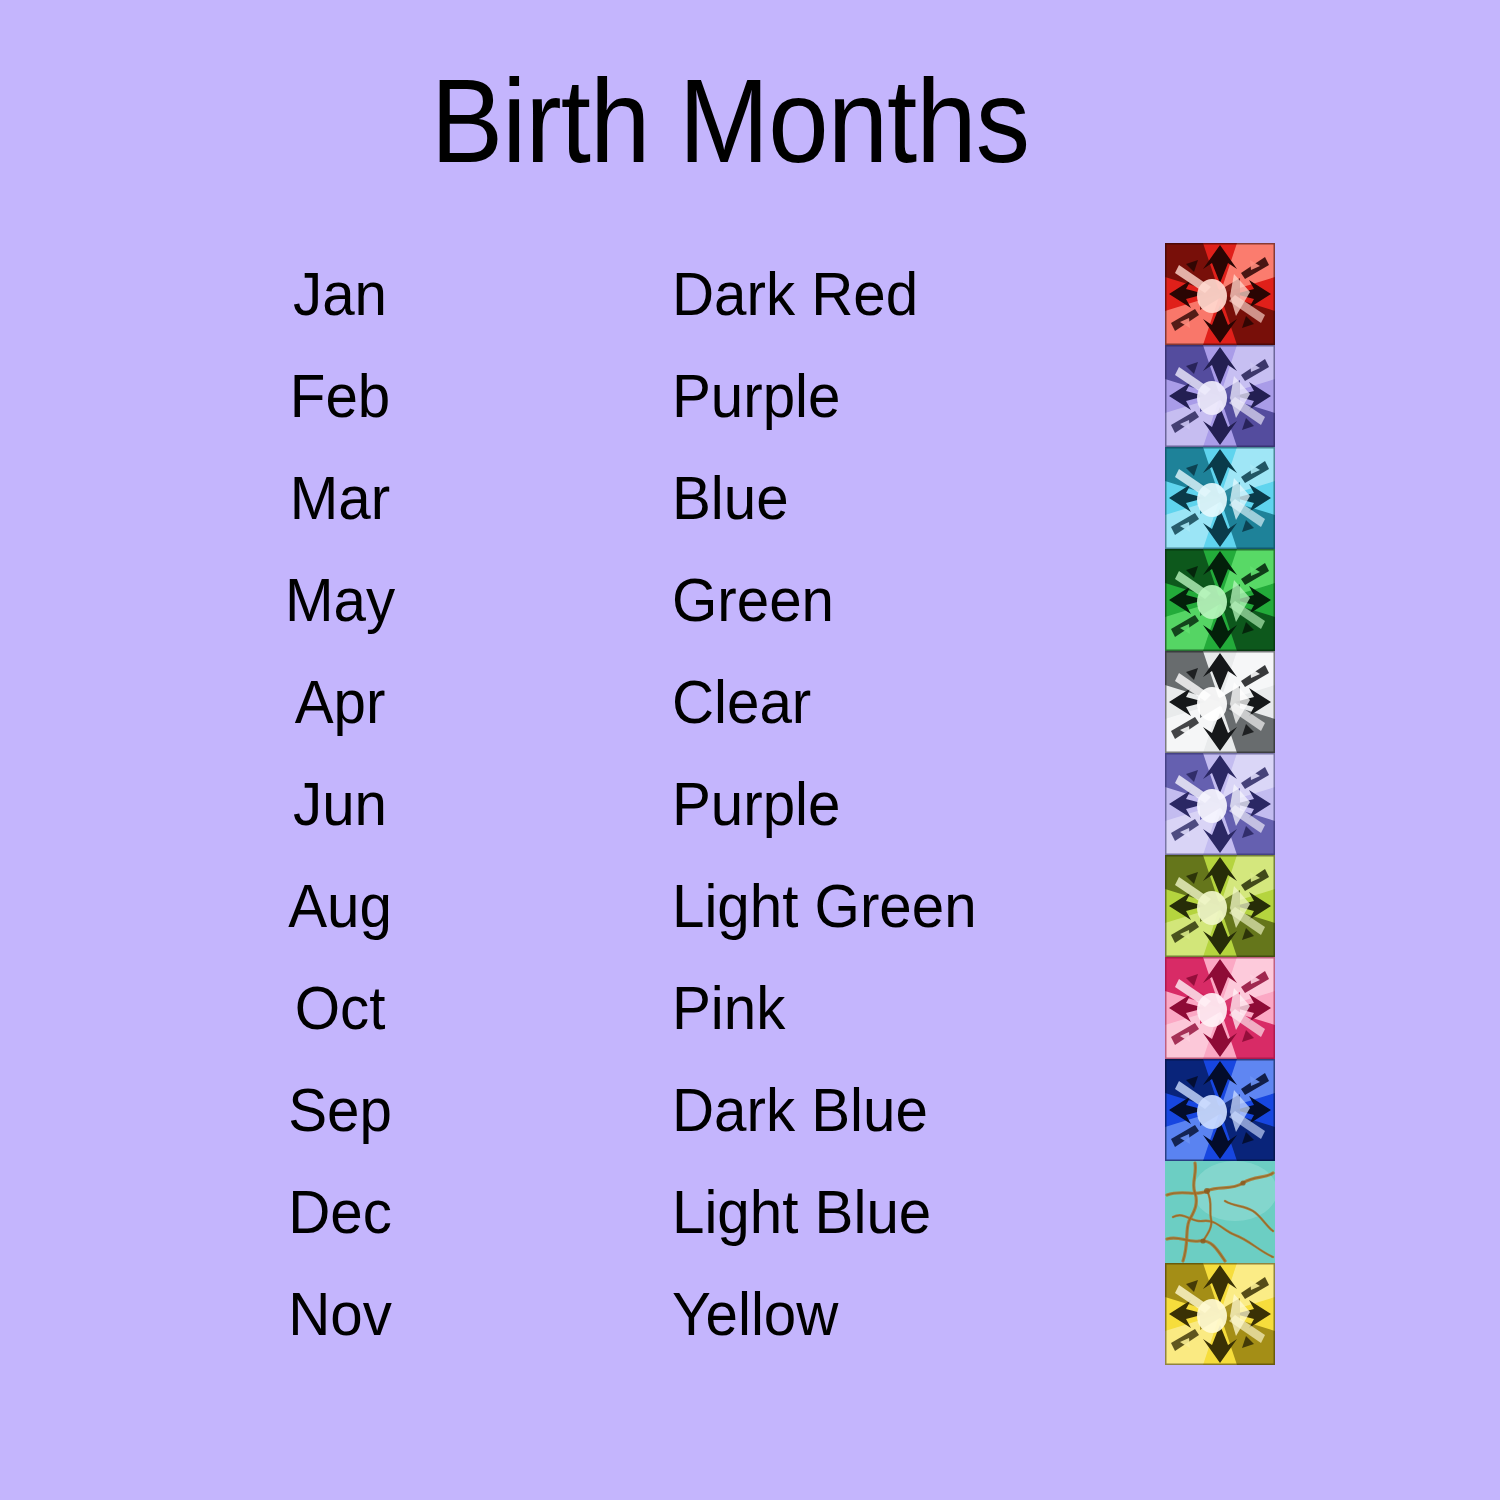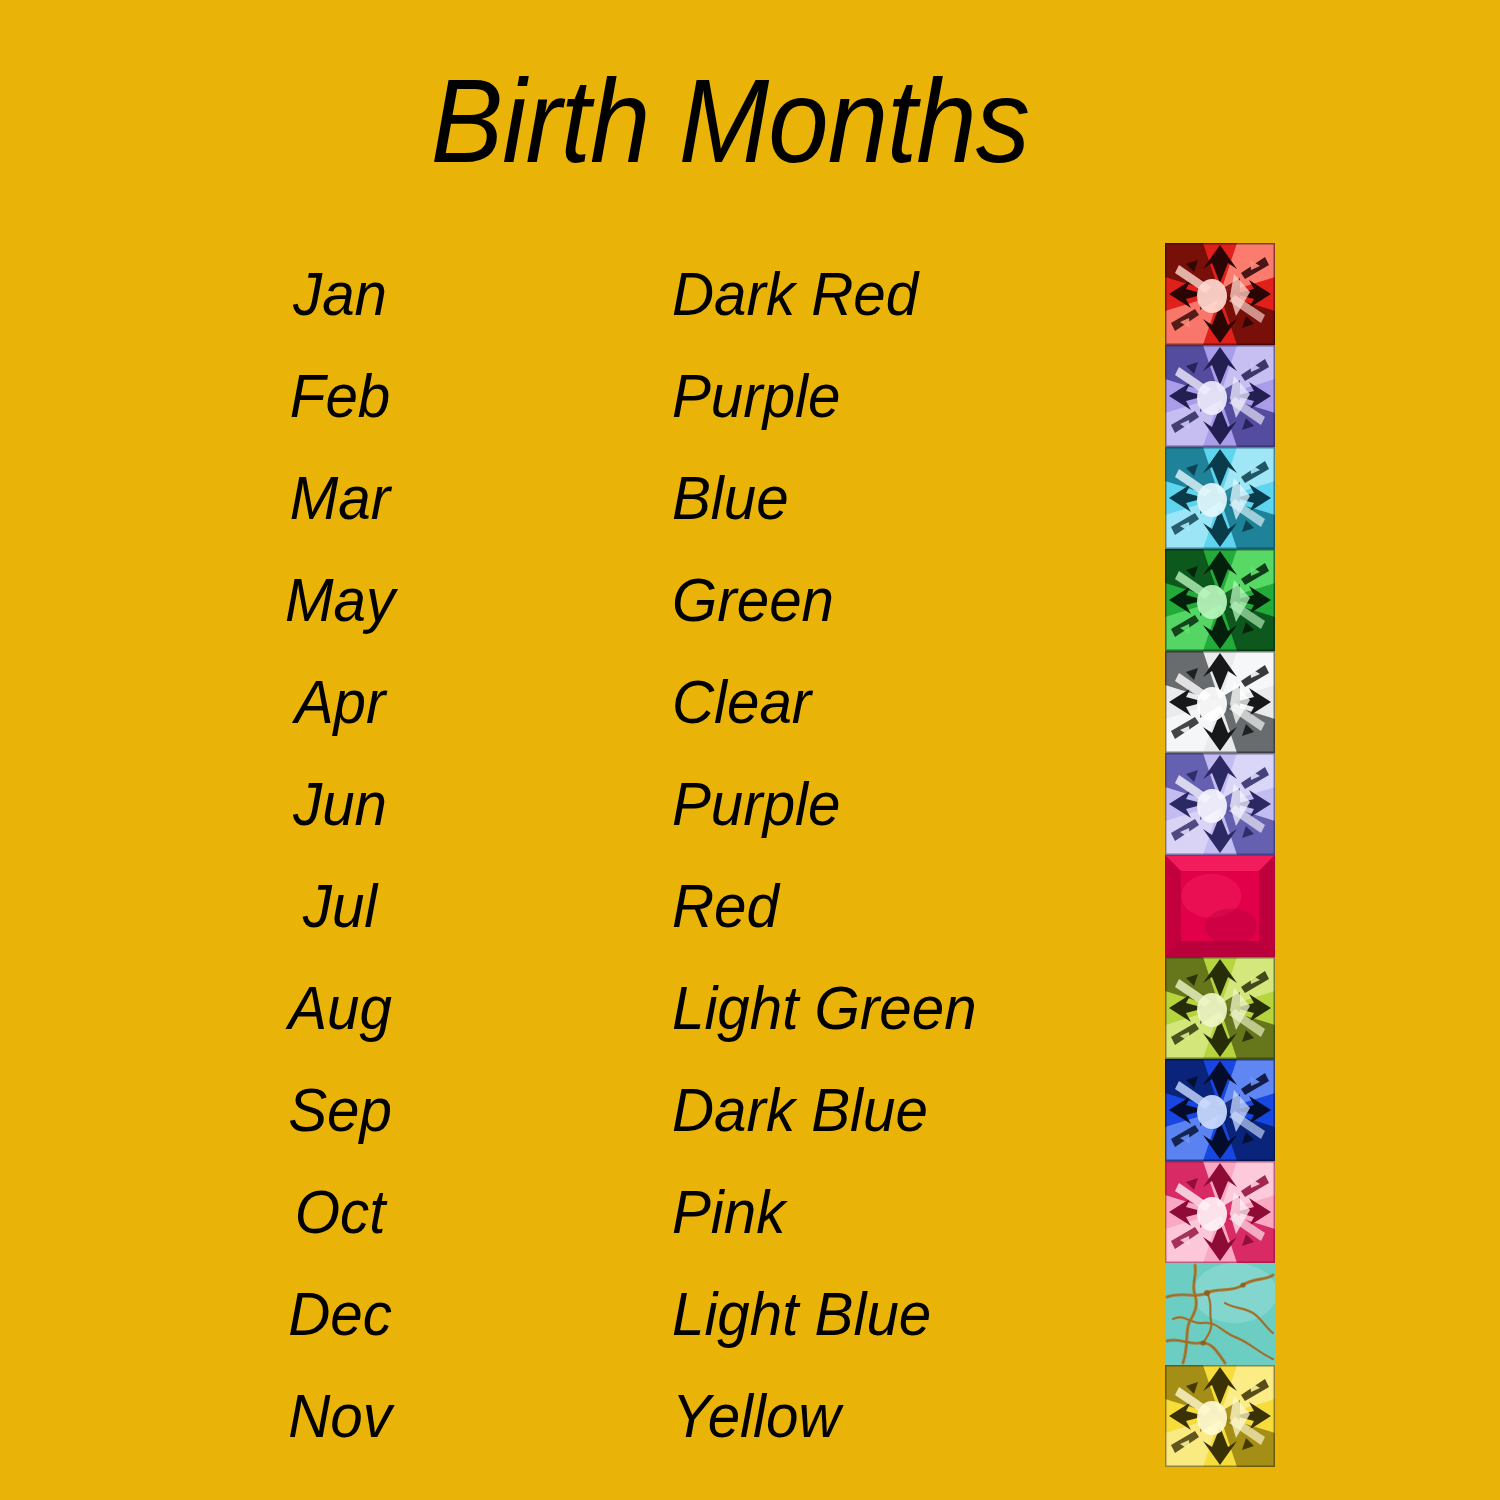--- a/index.html
+++ b/index.html
@@ -12,22 +12,21 @@
     height: 1500px;
     font-family: "Liberation Sans", "DejaVu Sans", sans-serif;
     color: #000000;
     overflow: hidden;
     position: relative;
   }
 
   #page {
     position: absolute;
     inset: 0;
-    background: #eab308;
-    font-style: italic;
+    background: #c4b5fd;
   }
 
   
   #title {
     position: absolute;
     left: 0;
     top: 62px;
     width: 1460px;
     text-align: center;
     font-size: 118px;
@@ -275,37 +274,20 @@
             <polygon points="10,88 34,72 30,66 6,80" fill="#2b2864" opacity="0.8"></polygon>
             <polygon points="21,21 33,17 29,29" fill="#2b2864" opacity="0.9"></polygon>
             <polygon points="89,81 77,85 81,73" fill="#2b2864" opacity="0.9"></polygon>
             <polygon points="85,17 95,23 86,27" fill="#dedaf8" opacity="0.9"></polygon>
             <polygon points="25,85 15,79 24,75" fill="#dedaf8" opacity="0.9"></polygon>
             <rect x="0" y="0" width="110" height="102" fill="none" stroke="#2b2864" stroke-width="3" opacity="0.55"></rect>
           </svg>
         </div>
       </div>
       <div class="row">
-        <div class="cell-month">Jul</div>
-        <div class="cell-color">Red</div>
-        <div class="cell-gem">
-          <svg class="gem-svg" viewBox="0 0 110 102" preserveAspectRatio="none">
-            <rect x="0" y="0" width="110" height="102" fill="#e2004a"></rect>
-            <polygon points="0,0 110,0 94,16 16,16" fill="#f4215f" opacity="0.85"></polygon>
-            <polygon points="0,102 110,102 94,86 16,86" fill="#b00038" opacity="0.8"></polygon>
-            <polygon points="0,0 16,16 16,86 0,102" fill="#b00038" opacity="0.65"></polygon>
-            <polygon points="110,0 94,16 94,86 110,102" fill="#b00038" opacity="0.75"></polygon>
-            <rect x="16" y="16" width="78" height="70" rx="10" fill="#e2004a"></rect>
-            <ellipse cx="46.199999999999996" cy="40.800000000000004" rx="30" ry="22" fill="#f4215f" opacity="0.45"></ellipse>
-            <ellipse cx="66" cy="71.39999999999999" rx="26" ry="18" fill="#b00038" opacity="0.35"></ellipse>
-            <rect x="0" y="0" width="110" height="102" fill="none" stroke="#8c002c" stroke-width="2" opacity="0.35"></rect>
-          </svg>
-        </div>
-      </div>
-      <div class="row">
         <div class="cell-month">Aug</div>
         <div class="cell-color">Light Green</div>
         <div class="cell-gem">
           <svg class="gem-svg" viewBox="0 0 110 102" preserveAspectRatio="none">
             <rect x="0" y="0" width="110" height="102" fill="#b5d43e"></rect>
             <polygon points="0,0 55,0 55,51 0,51" fill="#b5d43e"></polygon>
             <polygon points="0,0 38,0 55,51 0,34" fill="#5c6b17" opacity="0.9"></polygon>
             <polygon points="110,0 72,0 55,51 110,34" fill="#d9ea88" opacity="0.85"></polygon>
             <polygon points="0,102 38,102 55,51 0,68" fill="#d9ea88" opacity="0.8"></polygon>
             <polygon points="110,102 72,102 55,51 110,68" fill="#5c6b17" opacity="0.9"></polygon>
@@ -322,20 +304,50 @@
             <polygon points="10,88 34,72 30,66 6,80" fill="#272d08" opacity="0.8"></polygon>
             <polygon points="21,21 33,17 29,29" fill="#272d08" opacity="0.9"></polygon>
             <polygon points="89,81 77,85 81,73" fill="#272d08" opacity="0.9"></polygon>
             <polygon points="85,17 95,23 86,27" fill="#d9ea88" opacity="0.9"></polygon>
             <polygon points="25,85 15,79 24,75" fill="#d9ea88" opacity="0.9"></polygon>
             <rect x="0" y="0" width="110" height="102" fill="none" stroke="#272d08" stroke-width="3" opacity="0.55"></rect>
           </svg>
         </div>
       </div>
       <div class="row">
+        <div class="cell-month">Oct</div>
+        <div class="cell-color">Pink</div>
+        <div class="cell-gem">
+          <svg class="gem-svg" viewBox="0 0 110 102" preserveAspectRatio="none">
+            <rect x="0" y="0" width="110" height="102" fill="#fba8c4"></rect>
+            <polygon points="0,0 55,0 55,51 0,51" fill="#fba8c4"></polygon>
+            <polygon points="0,0 38,0 55,51 0,34" fill="#d41d5c" opacity="0.9"></polygon>
+            <polygon points="110,0 72,0 55,51 110,34" fill="#fdd0df" opacity="0.85"></polygon>
+            <polygon points="0,102 38,102 55,51 0,68" fill="#fdd0df" opacity="0.8"></polygon>
+            <polygon points="110,102 72,102 55,51 110,68" fill="#d41d5c" opacity="0.9"></polygon>
+            <polygon points="55,2 38,26 47,20 55,40 63,20 72,26" fill="#8e0b36"></polygon>
+            <polygon points="55,100 38,76 47,82 55,62 63,82 72,76" fill="#8e0b36"></polygon>
+            <polygon points="4,51 26,37 21,46 40,51 21,56 26,65" fill="#8e0b36"></polygon>
+            <polygon points="106,51 84,37 89,46 70,51 89,56 84,65" fill="#8e0b36"></polygon>
+            <polygon points="35,35 55,47 75,35 75,67 55,55 35,67" fill="#d41d5c" opacity="0.85"></polygon>
+            <ellipse cx="47" cy="53" rx="15" ry="17" fill="#fff1f6" opacity="0.92"></ellipse>
+            <polygon points="69,31 85,49 71,73 65,53" fill="#fff1f6" opacity="0.75"></polygon>
+            <polygon points="14,22 46,44 40,50 10,30" fill="#fff1f6" opacity="0.8"></polygon>
+            <polygon points="96,80 64,58 70,52 100,72" fill="#fff1f6" opacity="0.65"></polygon>
+            <polygon points="100,14 76,30 80,36 104,22" fill="#8e0b36" opacity="0.85"></polygon>
+            <polygon points="10,88 34,72 30,66 6,80" fill="#8e0b36" opacity="0.8"></polygon>
+            <polygon points="21,21 33,17 29,29" fill="#8e0b36" opacity="0.9"></polygon>
+            <polygon points="89,81 77,85 81,73" fill="#8e0b36" opacity="0.9"></polygon>
+            <polygon points="85,17 95,23 86,27" fill="#fdd0df" opacity="0.9"></polygon>
+            <polygon points="25,85 15,79 24,75" fill="#fdd0df" opacity="0.9"></polygon>
+            <rect x="0" y="0" width="110" height="102" fill="none" stroke="#8e0b36" stroke-width="3" opacity="0.55"></rect>
+          </svg>
+        </div>
+      </div>
+      <div class="row">
         <div class="cell-month">Sep</div>
         <div class="cell-color">Dark Blue</div>
         <div class="cell-gem">
           <svg class="gem-svg" viewBox="0 0 110 102" preserveAspectRatio="none">
             <rect x="0" y="0" width="110" height="102" fill="#1746e0"></rect>
             <polygon points="0,0 55,0 55,51 0,51" fill="#1746e0"></polygon>
             <polygon points="0,0 38,0 55,51 0,34" fill="#08206f" opacity="0.9"></polygon>
             <polygon points="110,0 72,0 55,51 110,34" fill="#6c92f5" opacity="0.85"></polygon>
             <polygon points="0,102 38,102 55,51 0,68" fill="#6c92f5" opacity="0.8"></polygon>
             <polygon points="110,102 72,102 55,51 110,68" fill="#08206f" opacity="0.9"></polygon>
@@ -352,50 +364,20 @@
             <polygon points="10,88 34,72 30,66 6,80" fill="#030c2b" opacity="0.8"></polygon>
             <polygon points="21,21 33,17 29,29" fill="#030c2b" opacity="0.9"></polygon>
             <polygon points="89,81 77,85 81,73" fill="#030c2b" opacity="0.9"></polygon>
             <polygon points="85,17 95,23 86,27" fill="#6c92f5" opacity="0.9"></polygon>
             <polygon points="25,85 15,79 24,75" fill="#6c92f5" opacity="0.9"></polygon>
             <rect x="0" y="0" width="110" height="102" fill="none" stroke="#030c2b" stroke-width="3" opacity="0.55"></rect>
           </svg>
         </div>
       </div>
       <div class="row">
-        <div class="cell-month">Oct</div>
-        <div class="cell-color">Pink</div>
-        <div class="cell-gem">
-          <svg class="gem-svg" viewBox="0 0 110 102" preserveAspectRatio="none">
-            <rect x="0" y="0" width="110" height="102" fill="#fba8c4"></rect>
-            <polygon points="0,0 55,0 55,51 0,51" fill="#fba8c4"></polygon>
-            <polygon points="0,0 38,0 55,51 0,34" fill="#d41d5c" opacity="0.9"></polygon>
-            <polygon points="110,0 72,0 55,51 110,34" fill="#fdd0df" opacity="0.85"></polygon>
-            <polygon points="0,102 38,102 55,51 0,68" fill="#fdd0df" opacity="0.8"></polygon>
-            <polygon points="110,102 72,102 55,51 110,68" fill="#d41d5c" opacity="0.9"></polygon>
-            <polygon points="55,2 38,26 47,20 55,40 63,20 72,26" fill="#8e0b36"></polygon>
-            <polygon points="55,100 38,76 47,82 55,62 63,82 72,76" fill="#8e0b36"></polygon>
-            <polygon points="4,51 26,37 21,46 40,51 21,56 26,65" fill="#8e0b36"></polygon>
-            <polygon points="106,51 84,37 89,46 70,51 89,56 84,65" fill="#8e0b36"></polygon>
-            <polygon points="35,35 55,47 75,35 75,67 55,55 35,67" fill="#d41d5c" opacity="0.85"></polygon>
-            <ellipse cx="47" cy="53" rx="15" ry="17" fill="#fff1f6" opacity="0.92"></ellipse>
-            <polygon points="69,31 85,49 71,73 65,53" fill="#fff1f6" opacity="0.75"></polygon>
-            <polygon points="14,22 46,44 40,50 10,30" fill="#fff1f6" opacity="0.8"></polygon>
-            <polygon points="96,80 64,58 70,52 100,72" fill="#fff1f6" opacity="0.65"></polygon>
-            <polygon points="100,14 76,30 80,36 104,22" fill="#8e0b36" opacity="0.85"></polygon>
-            <polygon points="10,88 34,72 30,66 6,80" fill="#8e0b36" opacity="0.8"></polygon>
-            <polygon points="21,21 33,17 29,29" fill="#8e0b36" opacity="0.9"></polygon>
-            <polygon points="89,81 77,85 81,73" fill="#8e0b36" opacity="0.9"></polygon>
-            <polygon points="85,17 95,23 86,27" fill="#fdd0df" opacity="0.9"></polygon>
-            <polygon points="25,85 15,79 24,75" fill="#fdd0df" opacity="0.9"></polygon>
-            <rect x="0" y="0" width="110" height="102" fill="none" stroke="#8e0b36" stroke-width="3" opacity="0.55"></rect>
-          </svg>
-        </div>
-      </div>
-      <div class="row">
         <div class="cell-month">Dec</div>
         <div class="cell-color">Light Blue</div>
         <div class="cell-gem">
           <svg class="gem-svg" viewBox="0 0 110 102" preserveAspectRatio="none">
             <rect x="0" y="0" width="110" height="102" fill="#62c9bd"></rect>
             <rect x="0" y="0" width="110" height="102" fill="#82d8cd" opacity="0.35"></rect>
             <ellipse cx="70" cy="30" rx="42" ry="30" fill="#a8e4dc" opacity="0.4"></ellipse>
             <path d="M2,34 C18,28 30,36 42,30 C54,24 66,30 78,22 C90,14 100,18 108,12" fill="none" stroke="#b0762a" stroke-width="3.2" opacity="0.85" stroke-linecap="round"></path>
             <path d="M2,34 C18,28 30,36 42,30 C54,24 66,30 78,22 C90,14 100,18 108,12" fill="none" stroke="#8a5a1d" stroke-width="1.1" opacity="0.6" stroke-linecap="round"></path>
             <path d="M8,56 C20,50 26,62 38,60 C52,58 58,70 70,74 C84,79 94,90 108,96" fill="none" stroke="#b0762a" stroke-width="2.4" opacity="0.85" stroke-linecap="round"></path>

